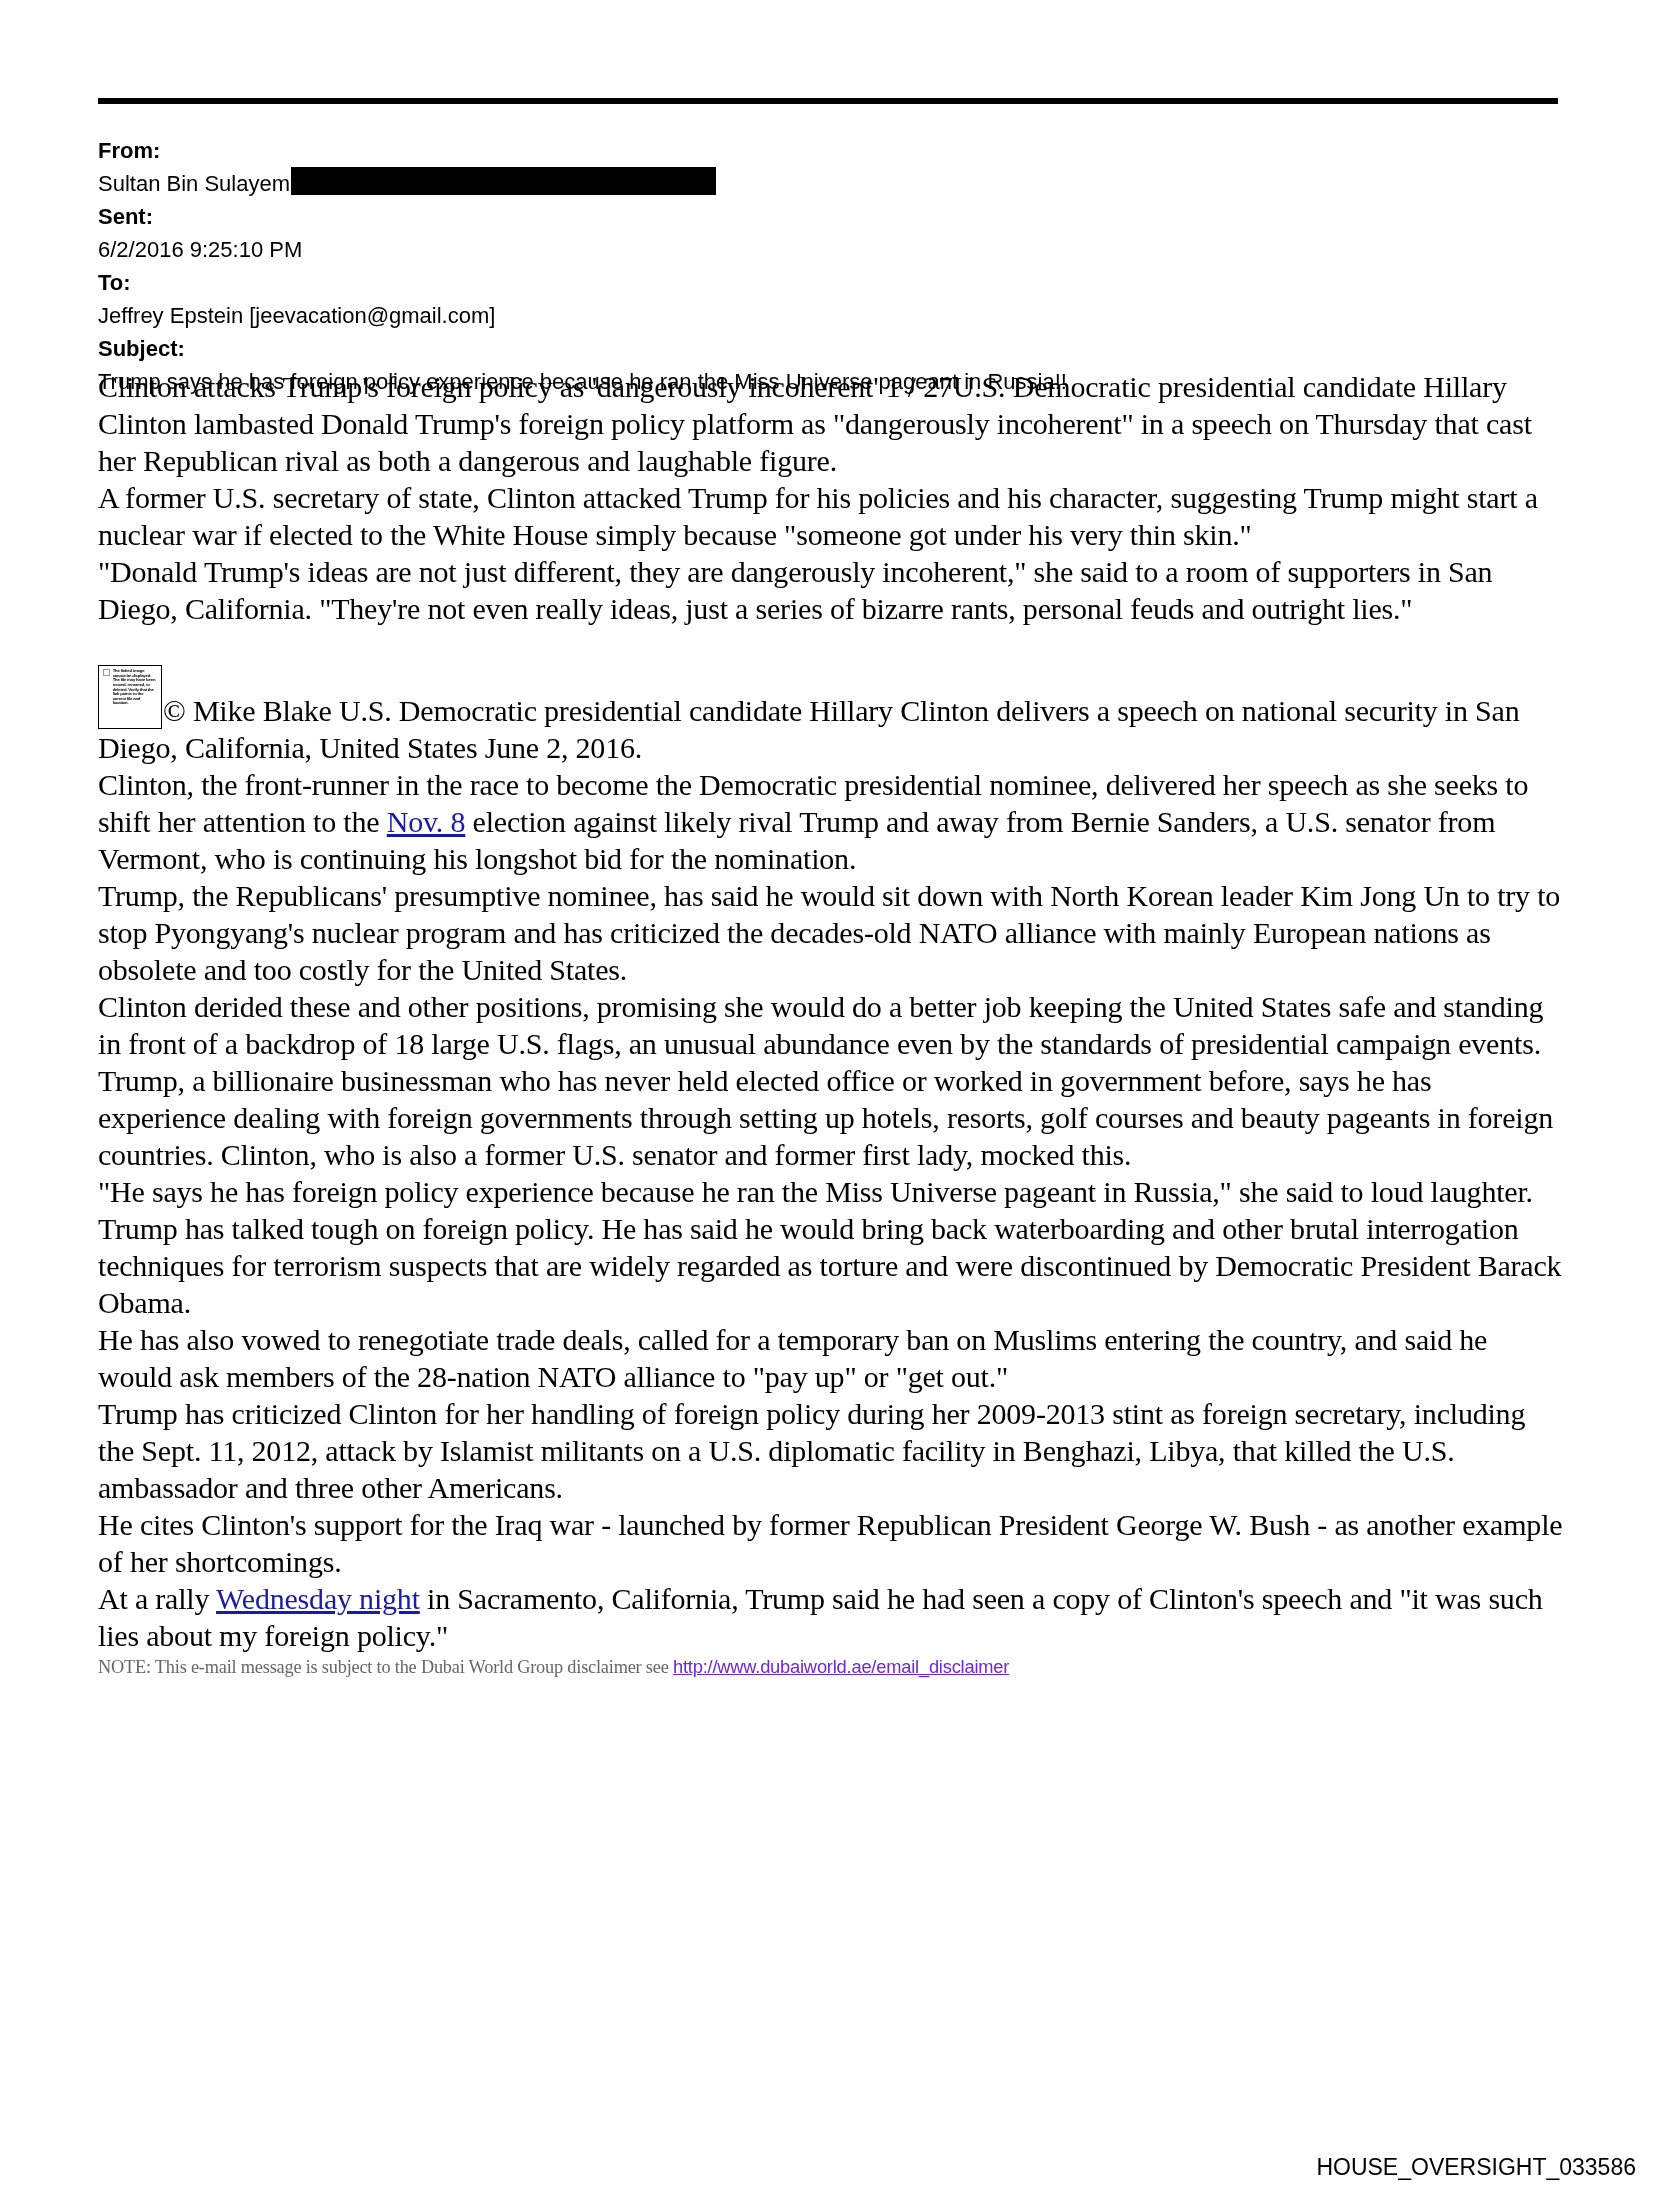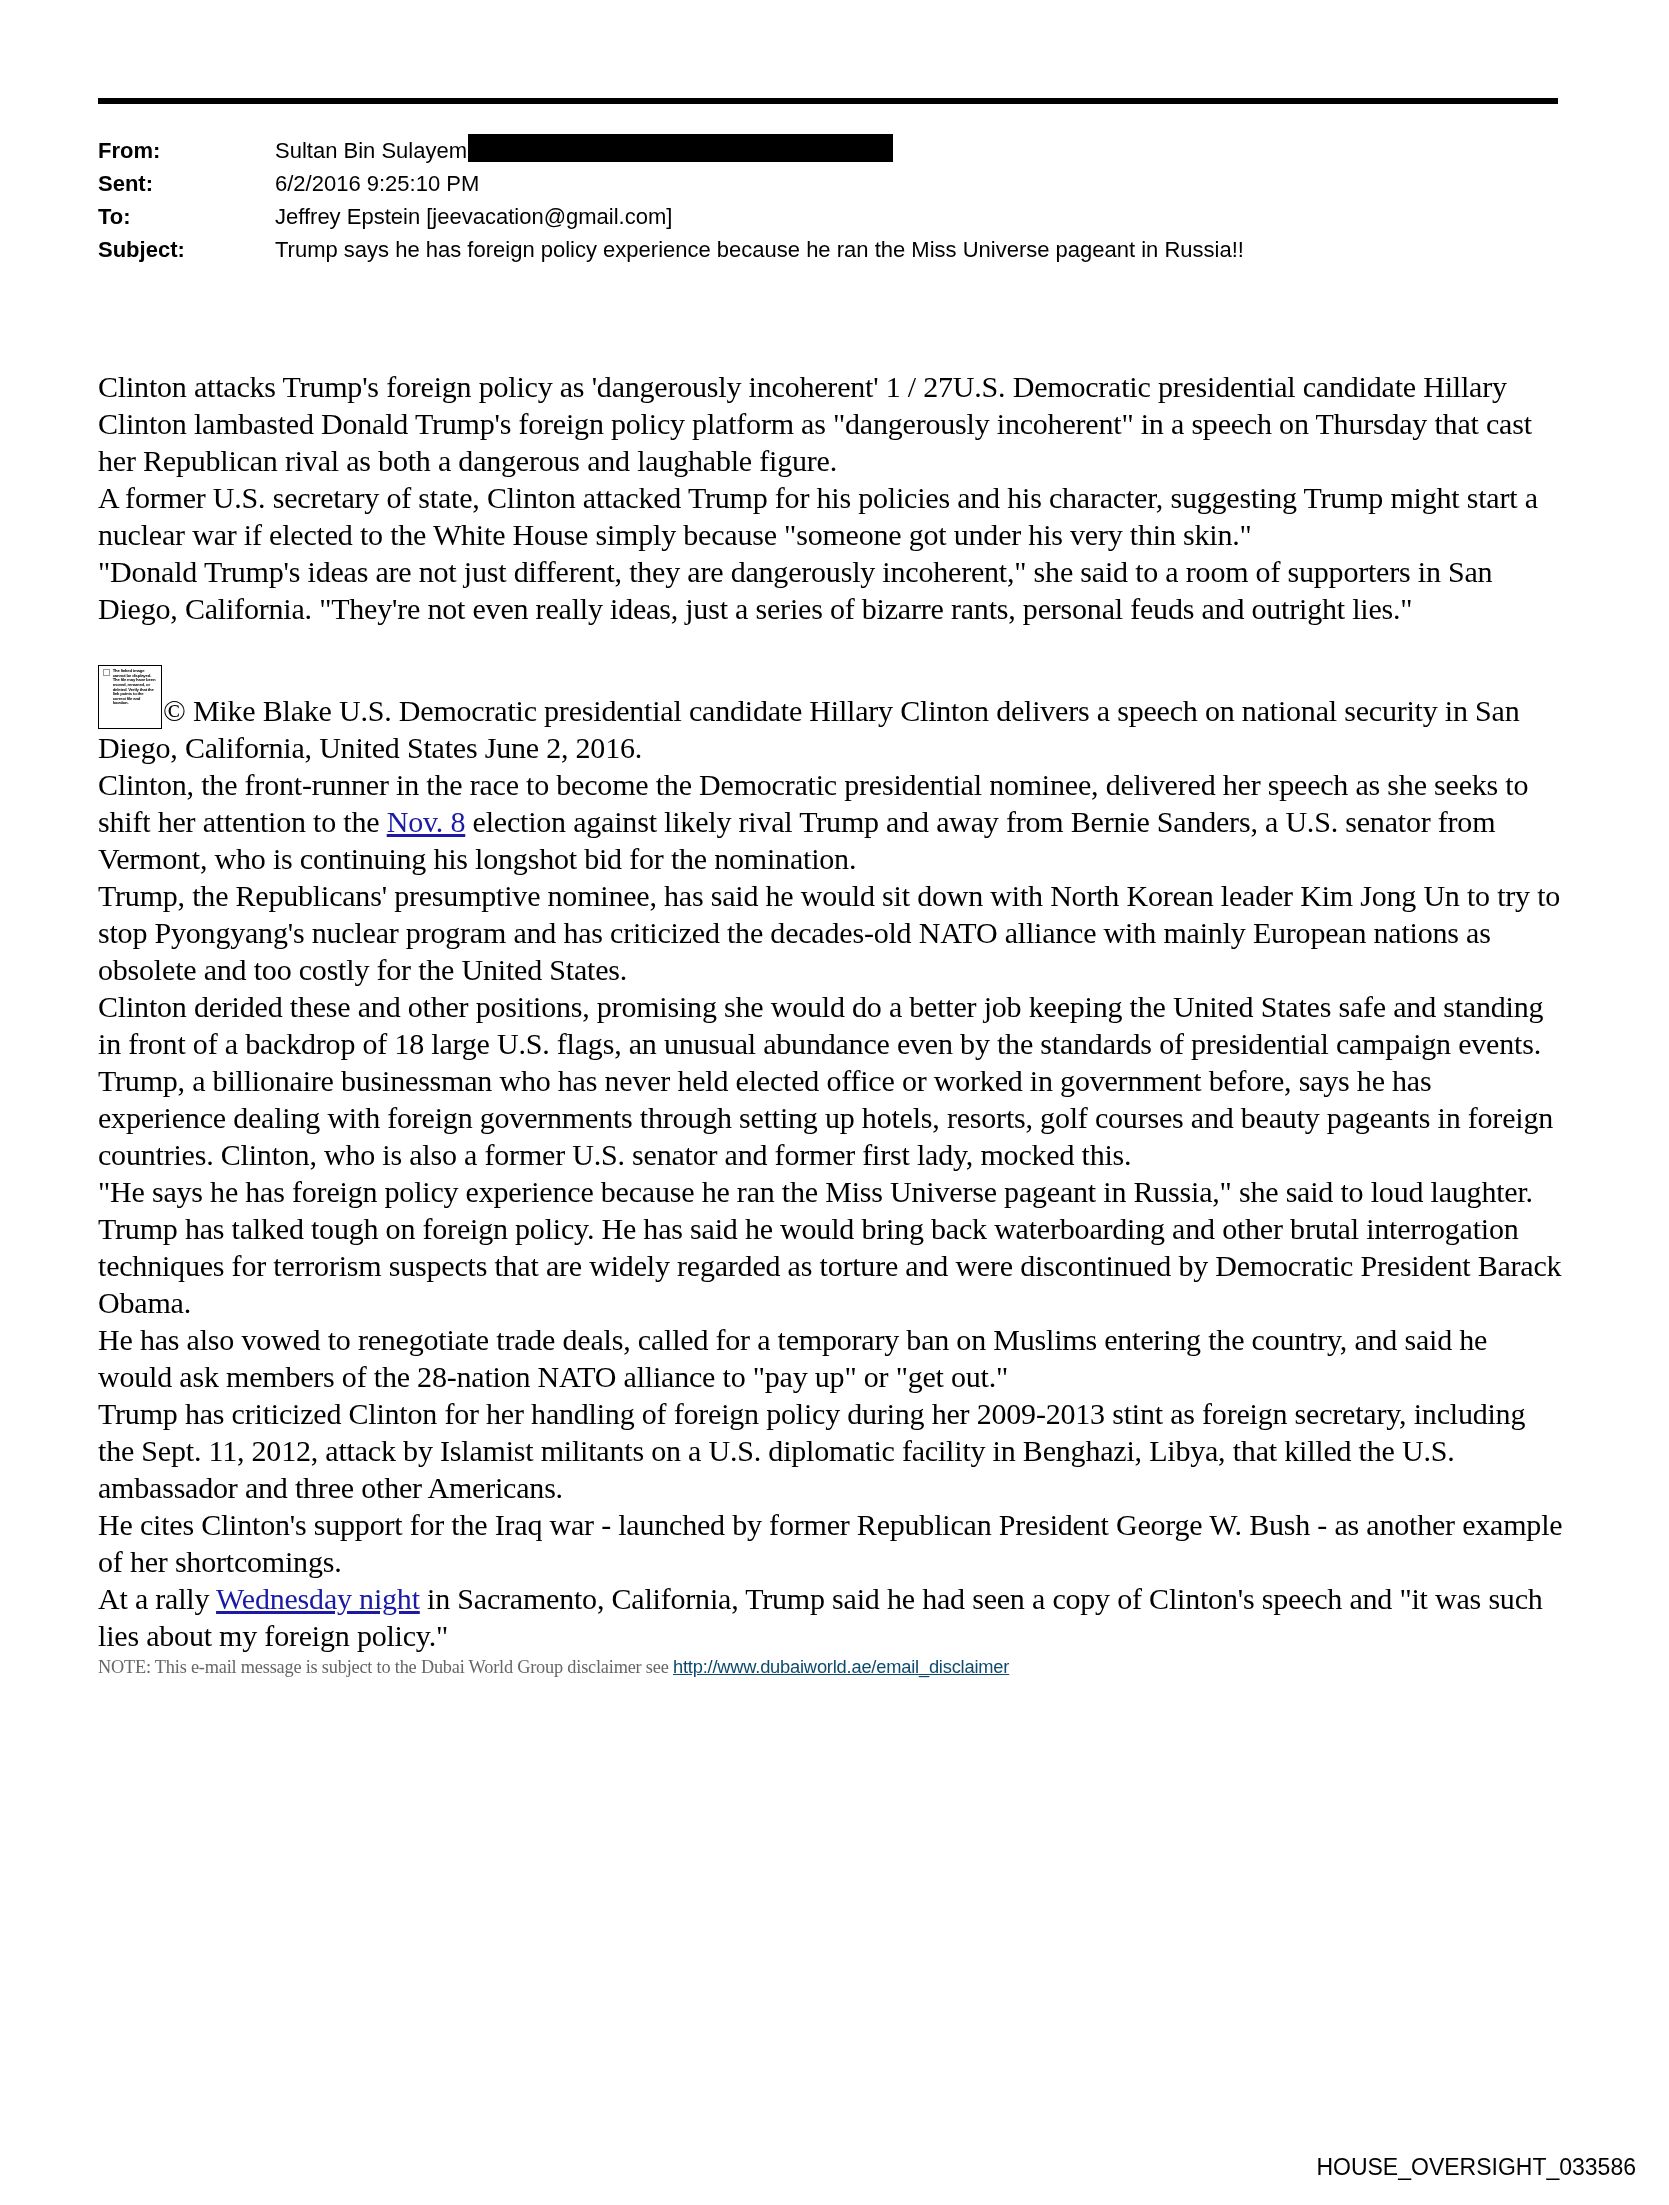--- a/index.html
+++ b/index.html
@@ -1,32 +1,32 @@
 <!DOCTYPE html>
 <html style="font-size:10.5px"><head>
 <meta charset="utf-8">
 <style>
   html, body { margin:0; padding:0; background:#ffffff; }
   body { width:1669px; height:2205px; position:relative; overflow:hidden; color:#000; }
   .rule { position:absolute; left:98px; top:98px; width:1460px; height:5.9px; background:#000; }
   .hdr { position:absolute; left:98px; top:134px; font-family:"Liberation Sans", sans-serif; font-size:22px; line-height:33px; }
-  .hdr-row { display:flex; white-space:nowrap; }
+  .hdr-row { display:flex; white-space:nowrap;flex-direction:column; }
   .hdr-label { width:177px; font-weight:bold; }
   .hdr-value { position:relative; }
   .redact { display:inline-block; width:425px; height:27.5px; background:#000; vertical-align:-3.9px; margin-left:1.3px; }
   .body { position:absolute; left:98px; top:331px; width:1466px; font-family:"Liberation Serif", serif; font-size:30px; line-height:37px; letter-spacing:-0.2px; }
   .body p { margin:0; }
   .gap { height:37px; }
   a.lnk { color:#1a1aa6; text-decoration:underline;margin-top:47px; }
   .img-wrap { display:flex; align-items:flex-end; margin-top:38px; }
   .img-ph { width:64px; height:64px; border:1.3px solid #000; box-sizing:border-box; padding:3.3px 3.9px; font-family:"Liberation Sans", sans-serif; font-size:4.3px; line-height:4.6px; font-weight:bold; display:flex; gap:2.6px; margin-right:1.3px; margin-bottom:5.2px; }
   .img-ph .brk { width:5.2px; height:5.2px; border:0.7px solid #999; flex:none; }
   .sent { margin-top:37px; }
   .note { font-size:18.3px; line-height:26px; color:#666; margin-top:6.5px; }
-  .note a { font-family:"Liberation Sans", sans-serif; color:#0c4a6e; font-size:18.3px; }
+  .note a { font-family:"Liberation Sans", sans-serif; color:#6d28d9; font-size:18.3px; }
   .bates { position:absolute; right:33px; top:2154px; font-family:"Liberation Sans", sans-serif; font-size:23px; }
 </style>
 </head>
 <body>
 
 <div class="rule"></div>
 
 <div class="hdr">
   <div class="hdr-row">
     <span class="hdr-label">From:</span>

